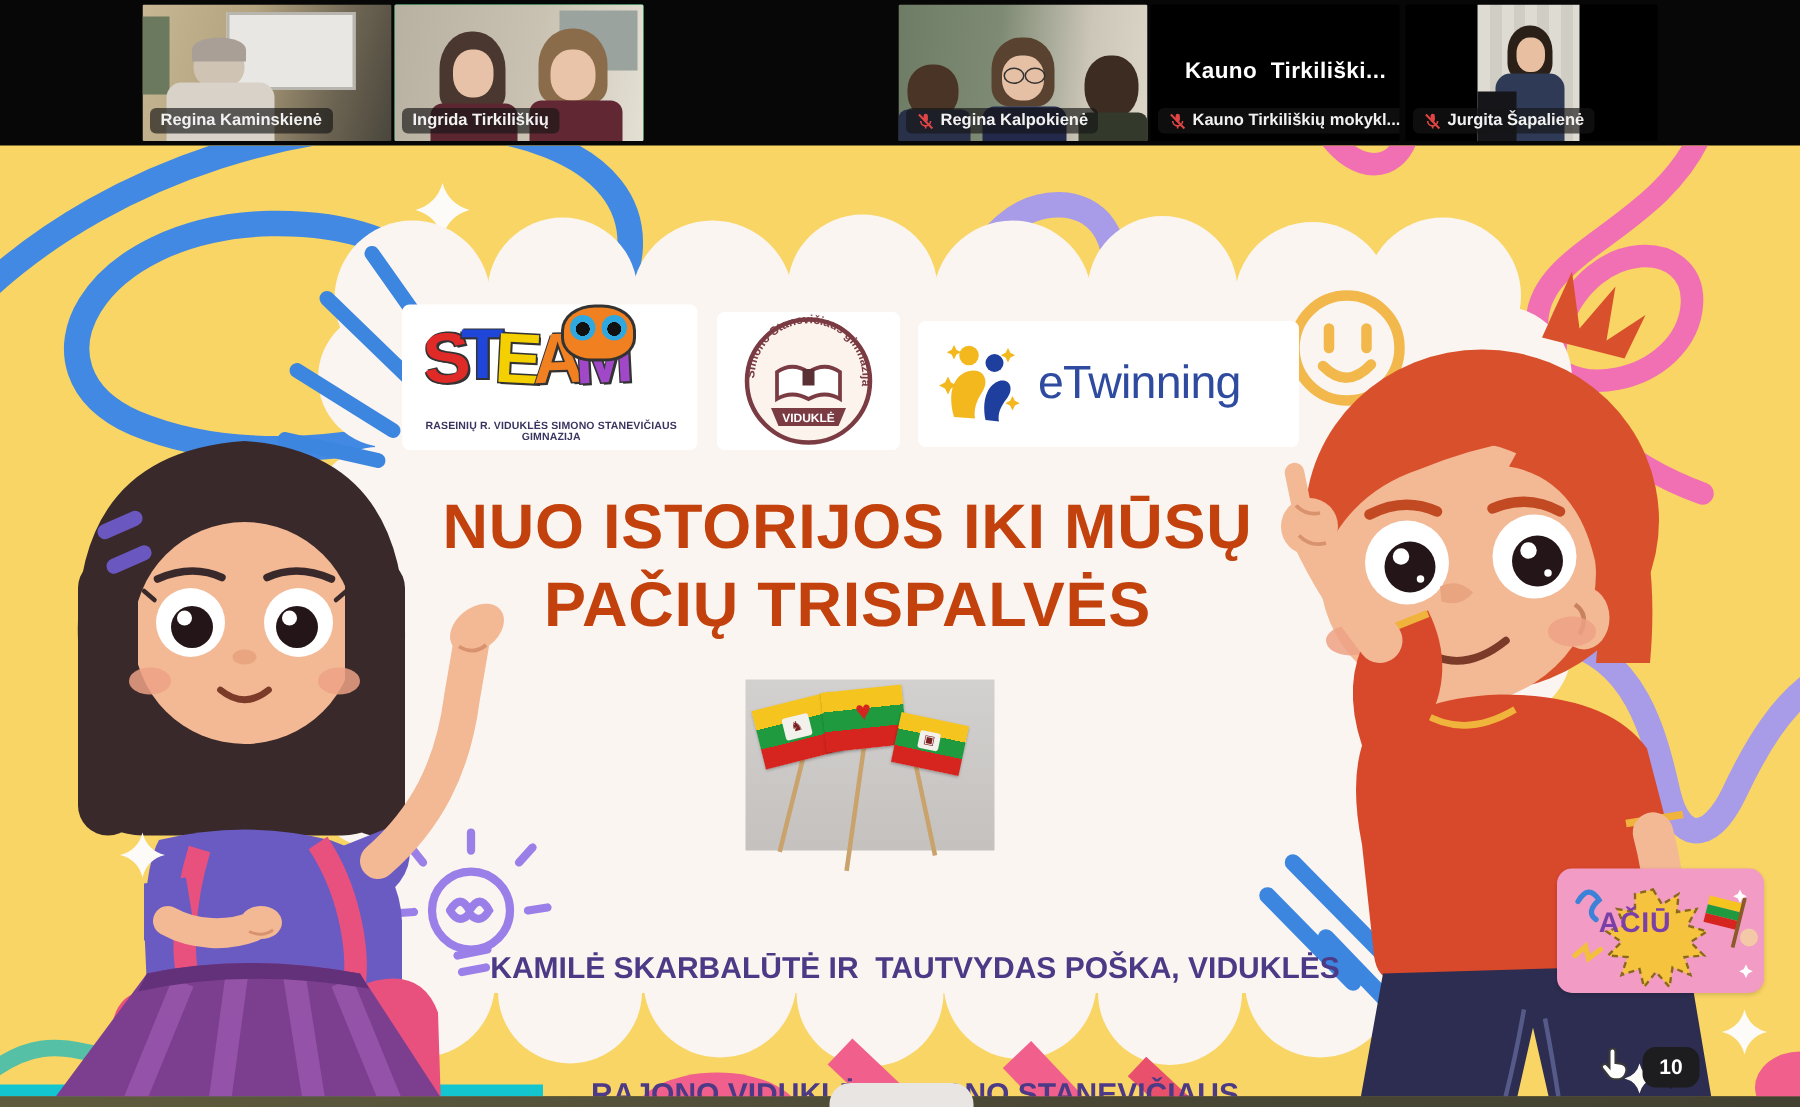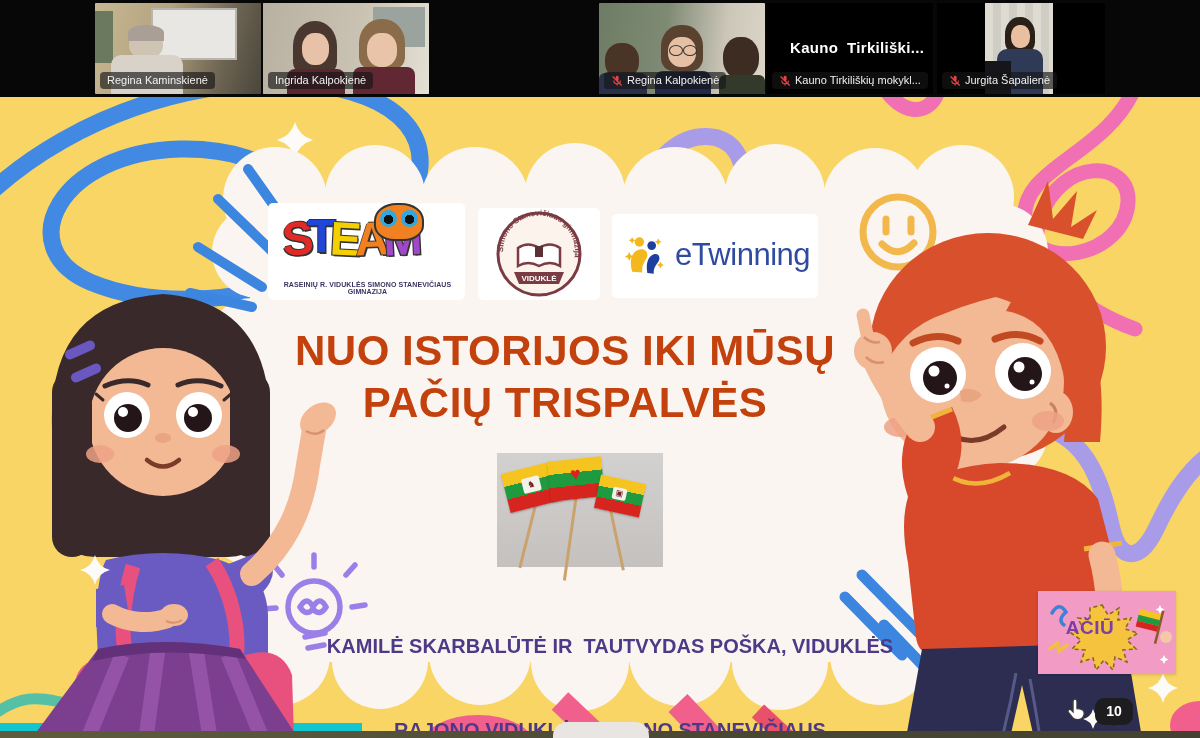--- a/index.html
+++ b/index.html
@@ -5,21 +5,21 @@
   html,body{margin:0;padding:0;background:#000;}
   .screen{position:relative;width:1200px;height:738px;background:#060606;overflow:hidden;
           font-family:"Liberation Sans",sans-serif;}
   
   .strip{position:absolute;top:0;left:0;width:1200px;height:97px;background:#070707;}
   .tile{position:absolute;top:3px;height:91px;width:166px;background:#111;overflow:hidden;border-radius:1px;}
   .tile.active{outline:3px solid #2bd97c;outline-offset:-3px;}
   .sc{position:absolute;inset:0;}
   .sc div{position:absolute;}
   .name-label{position:absolute;left:5px;bottom:5px;display:flex;align-items:center;gap:4px;
-     background:rgba(22,22,22,.65);border-radius:4px;padding:2px 7px;max-width:155px;white-space:nowrap;overflow:hidden;}
+     background:rgba(22,22,22,.65);border-radius:4px;padding:2px 7px;max-width:155px;white-space:nowrap;overflow:hidden;font-weight:bold;}
   .name-label span{color:#f1f1f1;font-size:11px;line-height:13px;white-space:pre;}
   .mic{width:12px;height:12px;flex:0 0 12px;}
   .tile5-text{position:absolute;left:23px;top:36px;color:#fff;font-size:15px;font-weight:bold;
      letter-spacing:.3px;white-space:pre;}
   
   .slide{position:absolute;top:97px;left:0;width:1200px;height:634px;background:#F8D564;overflow:hidden;}
   .slide svg.bgart{position:absolute;left:0;top:0;}
   .abs{position:absolute;}
   
   .logo-box{position:absolute;background:#fff;border-radius:5px;}
@@ -40,21 +40,21 @@
      font-weight:bold;font-size:20px;line-height:28px;white-space:pre-wrap;}
   
   .flags{position:absolute;left:497px;top:356px;width:166px;height:114px;background:linear-gradient(#d3d1cf,#c4c1bf);}
   .flag{position:absolute;width:54px;height:40px;background:linear-gradient(#F5C41E 0 33%,#1F9A3F 33% 66%,#D6241E 66% 100%);
      box-shadow:0 1px 2px rgba(0,0,0,.25);}
   .stick{position:absolute;width:3px;background:#C9A36B;}
   .emblem{position:absolute;left:18px;top:10px;width:18px;height:15px;background:#f3f1ec;border-radius:2px;
      font-size:9px;line-height:15px;text-align:center;color:#7a2020;}
   .heart{position:absolute;left:0;right:0;top:6px;text-align:center;color:#D6241E;font-size:18px;line-height:18px;}
   
-  .sticker{position:absolute;left:1038px;top:494px;width:138px;height:83px;background:#F29BC4;border-radius:0;
+  .sticker{position:absolute;left:1038px;top:482px;width:138px;height:83px;background:#F29BC4;border-radius:10px;
      box-shadow:0 1px 3px rgba(0,0,0,.15);}
   .sticker-word{position:absolute;left:0;top:26px;width:104px;text-align:center;color:#7B3FA8;
      font-weight:bold;font-size:19px;letter-spacing:.5px;}
   .badge{position:absolute;left:1095px;top:601px;width:38px;height:27px;background:#1d1d20;border-radius:9px;
      color:#fff;font-size:14px;font-weight:bold;text-align:center;line-height:27px;}
   .badge:after{content:"";position:absolute;left:14px;bottom:-6px;border:5px solid transparent;border-top-color:#1d1d20;}
   .tooltip-peek{position:absolute;left:553px;top:722px;width:96px;height:18px;background:#e9e5e2;border-radius:14px 14px 0 0;z-index:70;}
   .bottom-bar{position:absolute;left:0;top:731px;width:1200px;height:7px;z-index:60;
      background:linear-gradient(90deg,#5f5c3d,#55533a 30%,#494734 60%,#434232 100%);}
 </style>
@@ -84,21 +84,21 @@
         <div style="inset:0;background:linear-gradient(100deg,#b8b0a0 0%,#c9c2b2 55%,#e4e0d4 100%);"></div>
         <div style="left:110px;top:4px;width:52px;height:40px;background:#9aa39e;"></div>
         <div style="left:30px;top:18px;width:44px;height:52px;background:#4a3830;border-radius:48% 48% 20% 20%;"></div>
         <div style="left:39px;top:30px;width:27px;height:32px;background:#e8c2a8;border-radius:45%;"></div>
         <div style="left:24px;top:66px;width:58px;height:26px;background:#5c2631;border-radius:8px 8px 0 0;"></div>
         <div style="left:96px;top:16px;width:46px;height:50px;background:#8a6b4a;border-radius:48% 48% 24% 24%;"></div>
         <div style="left:104px;top:30px;width:30px;height:34px;background:#eac4a8;border-radius:45%;"></div>
         <div style="left:90px;top:64px;width:62px;height:28px;background:#612733;border-radius:8px 8px 0 0;"></div>
       </div>
       <div class="name-label">
-        <span>Ingrida Kalpokienė</span>
+        <span>Ingrida Tirkiliškių</span>
       </div>
     </div>
 
 
     <div class="tile" style="left:599px">
       <div class="sc">
         <div style="inset:0;background:linear-gradient(95deg,#6e7c66 0%,#7e8a74 40%,#ccc6b8 75%,#dcd6c8 100%);"></div>
         <div style="left:6px;top:40px;width:34px;height:36px;background:#4a3426;border-radius:46%;"></div>
         <div style="left:0;top:70px;width:48px;height:22px;background:#28304a;border-radius:6px 6px 0 0;"></div>
         <div style="left:62px;top:22px;width:42px;height:46px;background:#5a4230;border-radius:46% 46% 28% 28%;"></div>
@@ -353,21 +353,21 @@
         <text font-size="8" fill="#7A3B43" font-weight="bold">
           <textPath href="#sealArc" startOffset="6%">Simono Stanevičiaus gimnazija</textPath>
         </text>
         <path d="M40 40 Q50 33 61 40 Q72 33 82 40 L82 58 Q72 52 61 58 Q50 52 40 58 Z" fill="#fff" stroke="#7A3B43" stroke-width="2.5"></path>
         <rect x="57" y="38" width="8" height="11" fill="#5a3035"></rect>
         <path d="M36 64 L86 64 L81 76 L41 76 Z" fill="#7A3B43"></path>
         <text x="61" y="73" font-size="8" fill="#fff" text-anchor="middle" font-weight="bold">VIDUKLĖ</text>
       </svg>
     </div>
 
-    <div class="logo-box" style="left:612px;top:117px;width:206px;height:84px;text-align:right;">
+    <div class="logo-box" style="left:612px;top:117px;width:254px;height:84px;text-align:right;">
       <div class="etw">
         <svg width="62" height="62" viewBox="0 0 62 62">
           <circle cx="24" cy="13" r="6.5" fill="#F2B81E"></circle>
           <path d="M14 54 C 8 32 18 23 27 23 C 35 23 37 31 33 37 C 29 43 27 49 28 55 Z" fill="#F2B81E"></path>
           <circle cx="41" cy="18" r="6" fill="#1F3F9E"></circle>
           <path d="M35 56 C 32 40 38 32 44 30 C 52 28 54 36 49 42 C 45 47 43 52 44 57 Z" fill="#1F3F9E"></path>
           <g fill="#F2B81E">
             <path d="M10 27 l2 4 4 2 -4 2 -2 4 -2 -4 -4 -2 4 -2 Z"></path>
             <path d="M14 6 l1.6 3.2 3.2 1.6 -3.2 1.6 -1.6 3.2 -1.6 -3.2 -3.2 -1.6 3.2 -1.6 Z"></path>
             <path d="M50 8 l1.6 3.2 3.2 1.6 -3.2 1.6 -1.6 3.2 -1.6 -3.2 -3.2 -1.6 3.2 -1.6 Z"></path>

